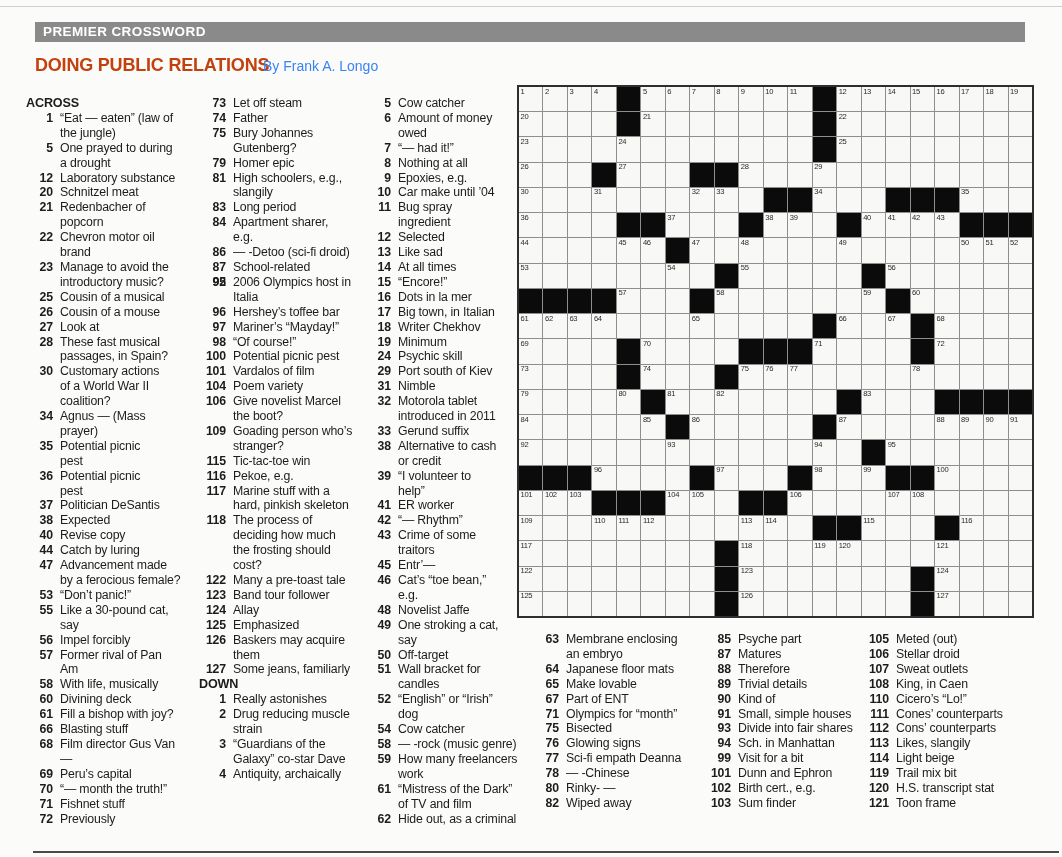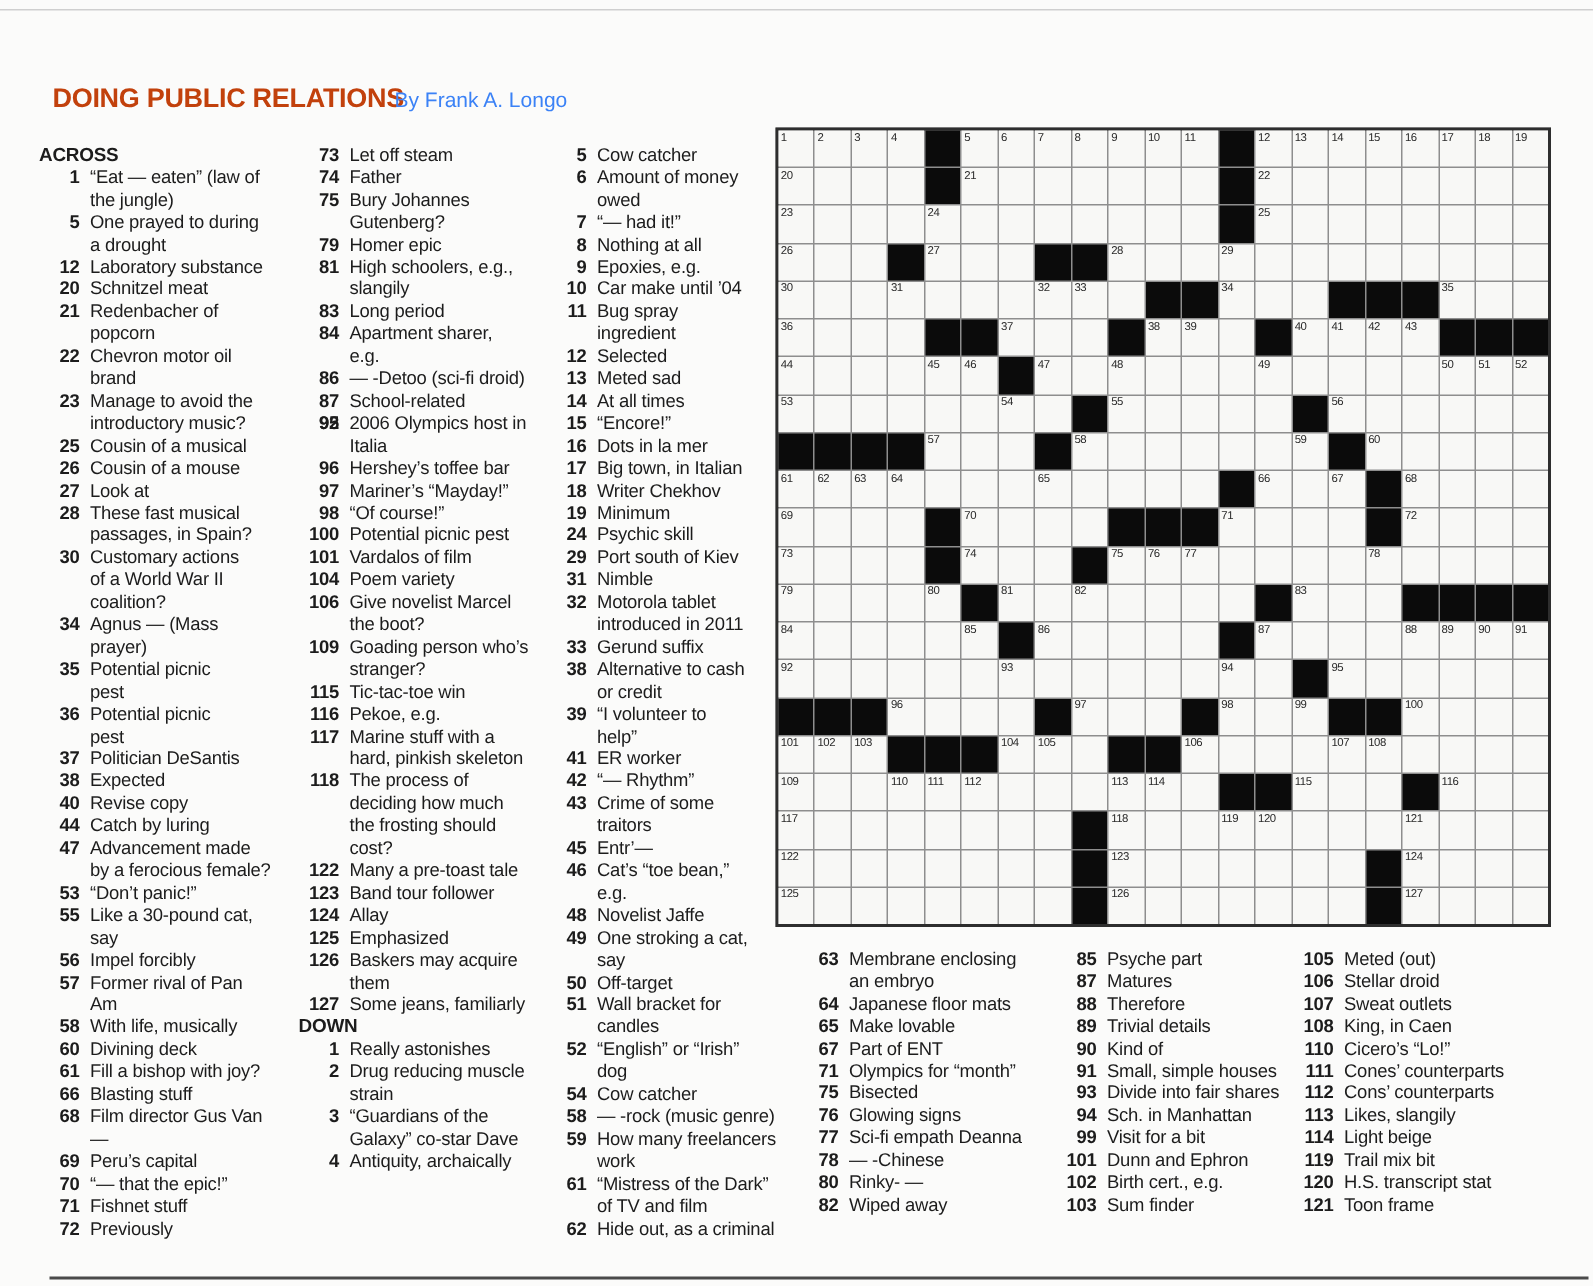--- a/index.html
+++ b/index.html
@@ -24,20 +24,23 @@
   #grid .num{position:absolute;left:1.5px;top:0.5px;font-size:7.6px;line-height:8px;
              color:#2a2a2a;letter-spacing:-.3px;}
   #bottom-rule{position:absolute;left:33px;top:851px;width:1026px;height:2px;background:#4a4a4a;}
 </style>
 </head>
 <body>
 
 <div id="page">
   <div id="top-hairline"></div>
 
+  <div id="banner">
+    <span class="bl">PREMIER CROSSWORD</span>
+  </div>
 
   <div id="title">DOING PUBLIC RELATIONS</div>
   <div id="byline">By Frank A. Longo</div>
 
   <div class="clue-col" style="left:26px;top:96px;width:160px;">
     <div class="clue-header">ACROSS</div>
     <div>
         <div class="clue"><span class="cn">1</span><span class="ct">“Eat — eaten” (law of
 the jungle)</span></div>
         <div class="clue"><span class="cn">5</span><span class="ct">One prayed to during
@@ -76,21 +79,21 @@
         <div class="clue"><span class="cn">56</span><span class="ct">Impel forcibly</span></div>
         <div class="clue"><span class="cn">57</span><span class="ct">Former rival of Pan
 Am</span></div>
         <div class="clue"><span class="cn">58</span><span class="ct">With life, musically</span></div>
         <div class="clue"><span class="cn">60</span><span class="ct">Divining deck</span></div>
         <div class="clue"><span class="cn">61</span><span class="ct">Fill a bishop with joy?</span></div>
         <div class="clue"><span class="cn">66</span><span class="ct">Blasting stuff</span></div>
         <div class="clue"><span class="cn">68</span><span class="ct">Film director Gus Van
 —</span></div>
         <div class="clue"><span class="cn">69</span><span class="ct">Peru’s capital</span></div>
-        <div class="clue"><span class="cn">70</span><span class="ct">“— that the epic!”</span></div>
+        <div class="clue"><span class="cn">70</span><span class="ct">“— month the truth!”</span></div>
         <div class="clue"><span class="cn">71</span><span class="ct">Fishnet stuff</span></div>
         <div class="clue"><span class="cn">72</span><span class="ct">Previously</span></div>
       </div>
   </div>
 
   <div class="clue-col" style="left:199px;top:96px;width:166px;">
     <div>
         <div class="clue"><span class="cn">73</span><span class="ct">Let off steam</span></div>
         <div class="clue"><span class="cn">74</span><span class="ct">Father</span></div>
         <div class="clue"><span class="cn">75</span><span class="ct">Bury Johannes
@@ -148,21 +151,21 @@
         <div class="clue"><span class="cn">5</span><span class="ct">Cow catcher</span></div>
         <div class="clue"><span class="cn">6</span><span class="ct">Amount of money
 owed</span></div>
         <div class="clue"><span class="cn">7</span><span class="ct">“— had it!”</span></div>
         <div class="clue"><span class="cn">8</span><span class="ct">Nothing at all</span></div>
         <div class="clue"><span class="cn">9</span><span class="ct">Epoxies, e.g.</span></div>
         <div class="clue"><span class="cn">10</span><span class="ct">Car make until ’04</span></div>
         <div class="clue"><span class="cn">11</span><span class="ct">Bug spray
 ingredient</span></div>
         <div class="clue"><span class="cn">12</span><span class="ct">Selected</span></div>
-        <div class="clue"><span class="cn">13</span><span class="ct">Meted sad</span></div>
+        <div class="clue"><span class="cn">13</span><span class="ct">Like sad</span></div>
         <div class="clue"><span class="cn">14</span><span class="ct">At all times</span></div>
         <div class="clue"><span class="cn">15</span><span class="ct">“Encore!”</span></div>
         <div class="clue"><span class="cn">16</span><span class="ct">Dots in la mer</span></div>
         <div class="clue"><span class="cn">17</span><span class="ct">Big town, in Italian</span></div>
         <div class="clue"><span class="cn">18</span><span class="ct">Writer Chekhov</span></div>
         <div class="clue"><span class="cn">19</span><span class="ct">Minimum</span></div>
         <div class="clue"><span class="cn">24</span><span class="ct">Psychic skill</span></div>
         <div class="clue"><span class="cn">29</span><span class="ct">Port south of Kiev</span></div>
         <div class="clue"><span class="cn">31</span><span class="ct">Nimble</span></div>
         <div class="clue"><span class="cn">32</span><span class="ct">Motorola tablet

